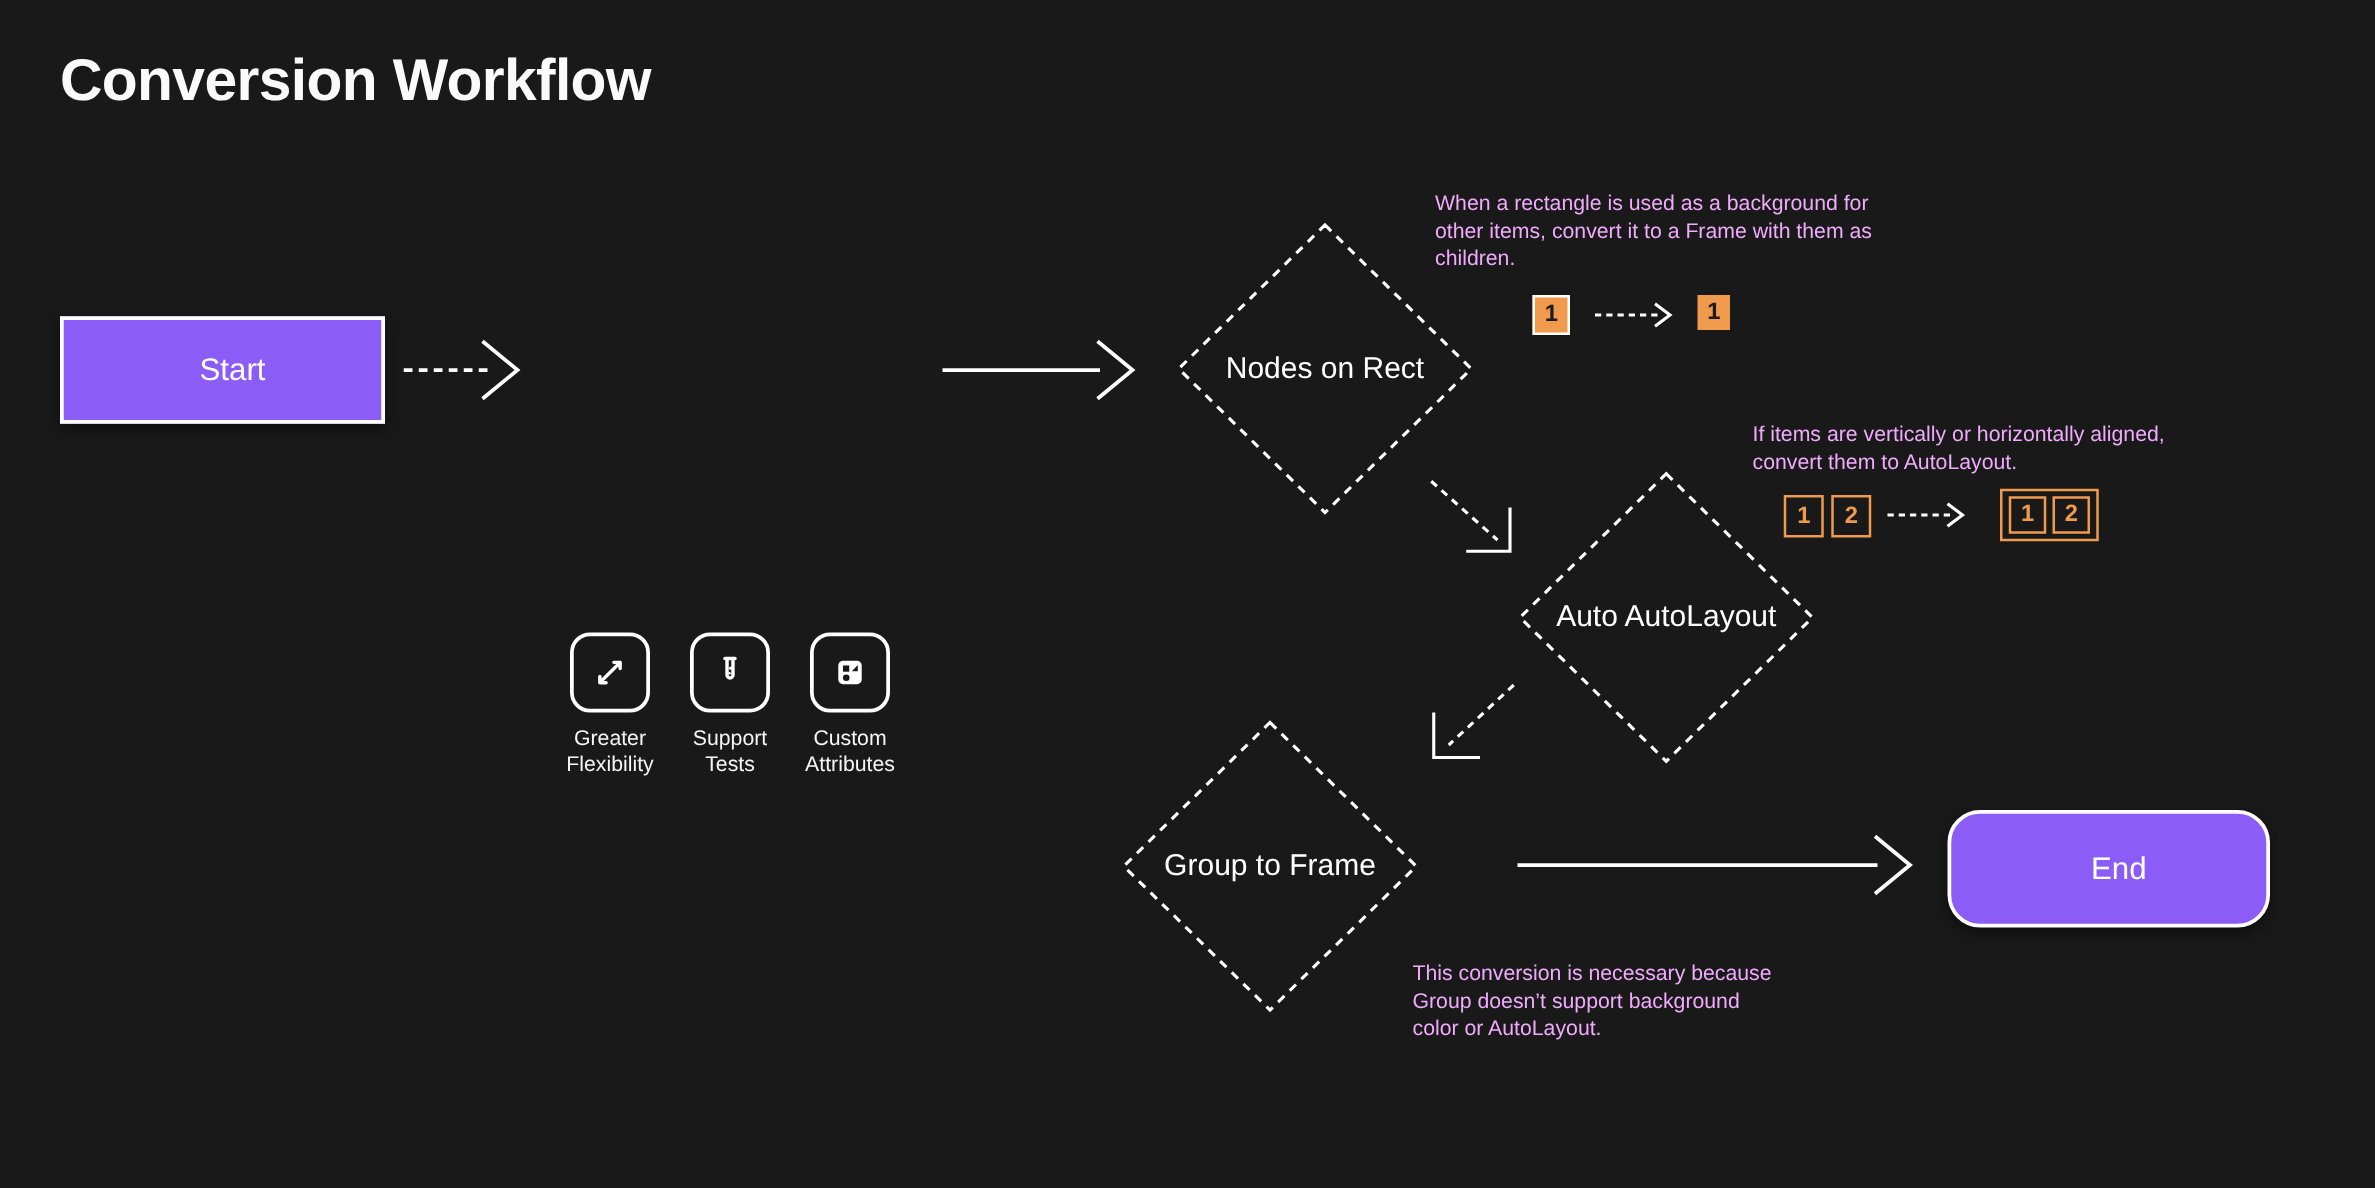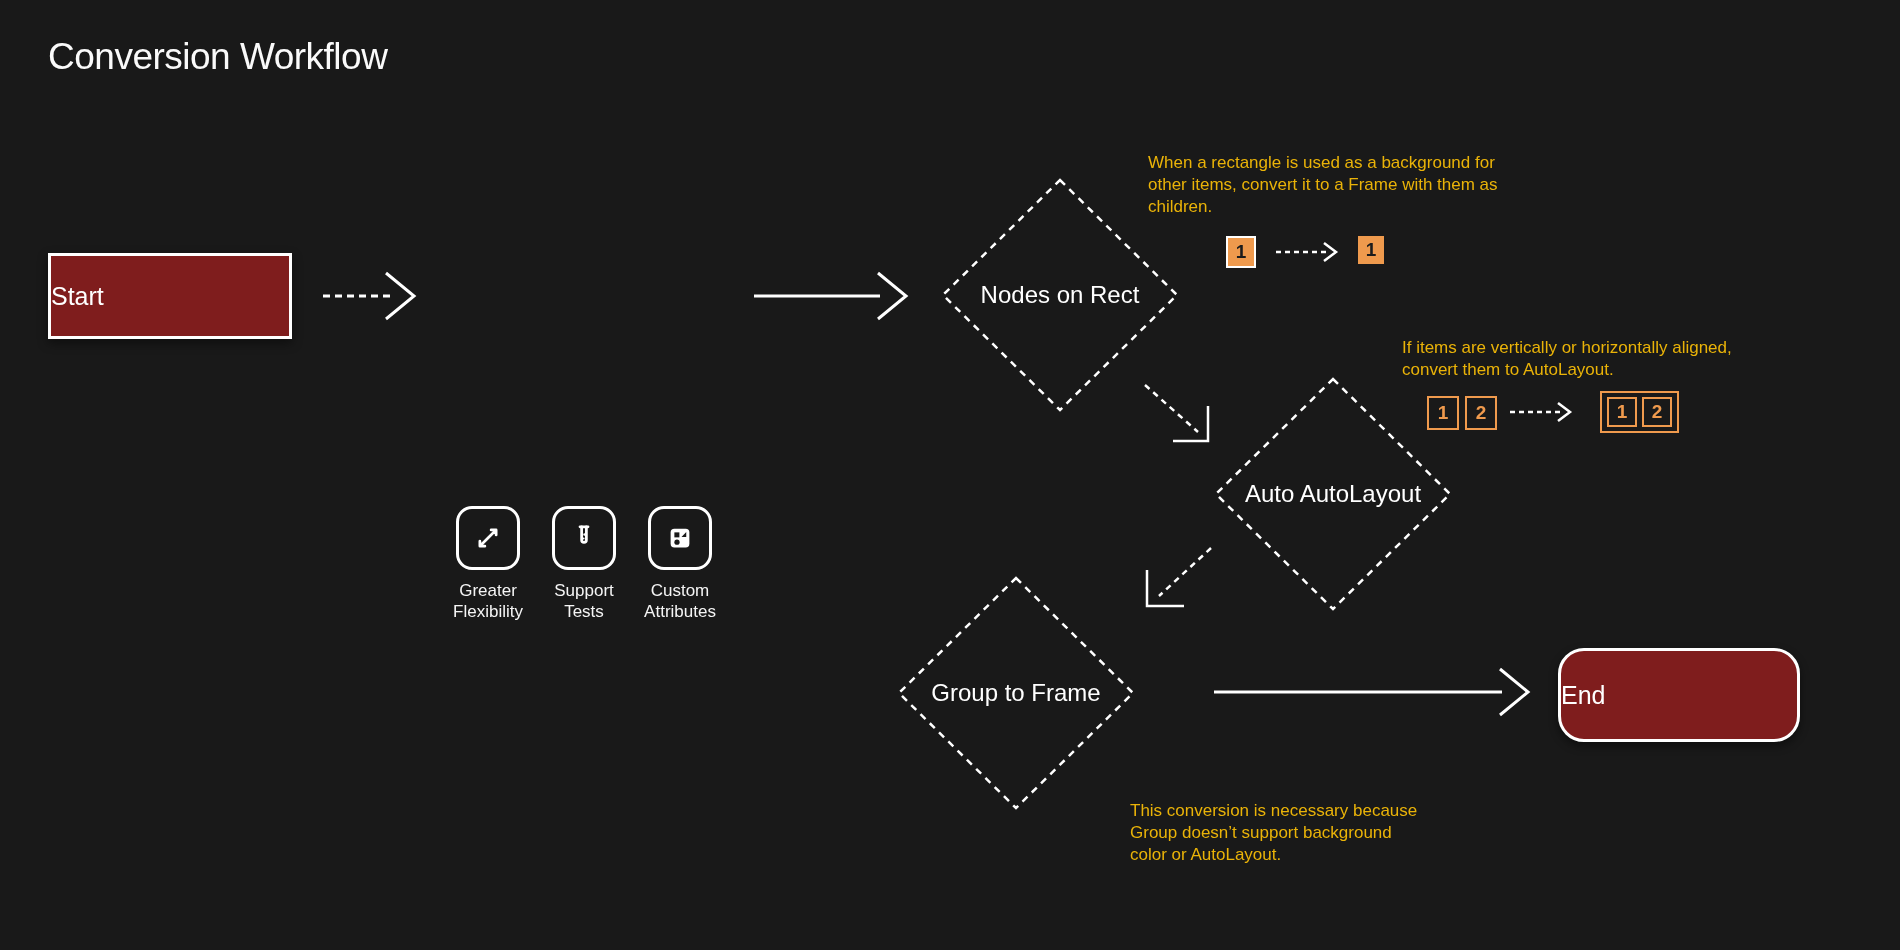--- a/index.html
+++ b/index.html
@@ -2,26 +2,26 @@
 <html><head>
 <meta charset="utf-8">
 <style>
   html,body{margin:0;padding:0;background:#191919;}
   .canvas{
     position:relative;width:1900px;height:950px;background:#191919;
     font-family:"Liberation Sans", sans-serif;color:#F2F2F2;overflow:hidden;
   }
   .abs{position:absolute;}
   .page-title{
-    left:48px;top:36px;font-size:37px;font-weight:400;color:#FAFAFA;letter-spacing:-0.5px;
+    left:48px;top:36px;font-size:47px;font-weight:700;color:#FAFAFA;letter-spacing:-0.5px;
   }
   
   .rect-node{
-    border:3px solid #FFFFFF;display:flex;align-items:center;
-    font-size:25px;color:#FFFFFF;background:#7f1d1d;box-shadow:0 4px 10px rgba(0,0,0,.45);
+    border:3px solid #FFFFFF;display:flex;align-items:center;justify-content:center;
+    font-size:25px;color:#FFFFFF;background:#8b5cf6;box-shadow:0 4px 10px rgba(0,0,0,.45);padding-left:16px;
   }
   .start-node{left:48px;top:253px;width:238px;height:80px;}
   .end-node{left:1558px;top:648px;width:236px;height:88px;border-radius:26px;}
   
   .process-node{
     left:448px;top:249px;width:268px;height:80px;background:#EF9A4D;color:#1B1B1B;
     display:flex;align-items:center;justify-content:center;font-size:25px;font-weight:600;
     box-shadow:0 5px 12px rgba(0,0,0,.5);
   }
   .node-desc{
@@ -41,24 +41,24 @@
   .diamond{width:240px;height:236px;}
   .diamond svg{display:block;}
   .diamond-label{
     position:absolute;inset:0;display:flex;align-items:center;justify-content:center;
     font-size:24px;color:#FFFFFF;white-space:nowrap;
   }
   .d1{left:940px;top:177px;}
   .d2{left:1213px;top:376px;}
   .d3{left:896px;top:575px;}
   
-  .note{font-size:17px;line-height:22px;color:#eab308;}
+  .note{font-size:17px;line-height:22px;color:#f0abfc;}
   .note1{left:1148px;top:152px;width:350px;}
   .note2{left:1402px;top:337px;width:390px;}
-  .note3{left:1130px;top:768px;width:300px;margin-top:32px;}
+  .note3{left:1130px;top:768px;width:300px;}
   
   .chip{
     display:flex;align-items:center;justify-content:center;
     font-size:19px;font-weight:600;
   }
   .chip-filled{width:26px;height:28px;background:#EF9A4D;color:#1C1C1C;}
   .chip-filled-bordered{border:2px solid #FFFFFF;}
   .chip-outline{
     width:28px;height:30px;border:2px solid #EF9A4D;color:#EF9A4D;background:transparent;
   }

